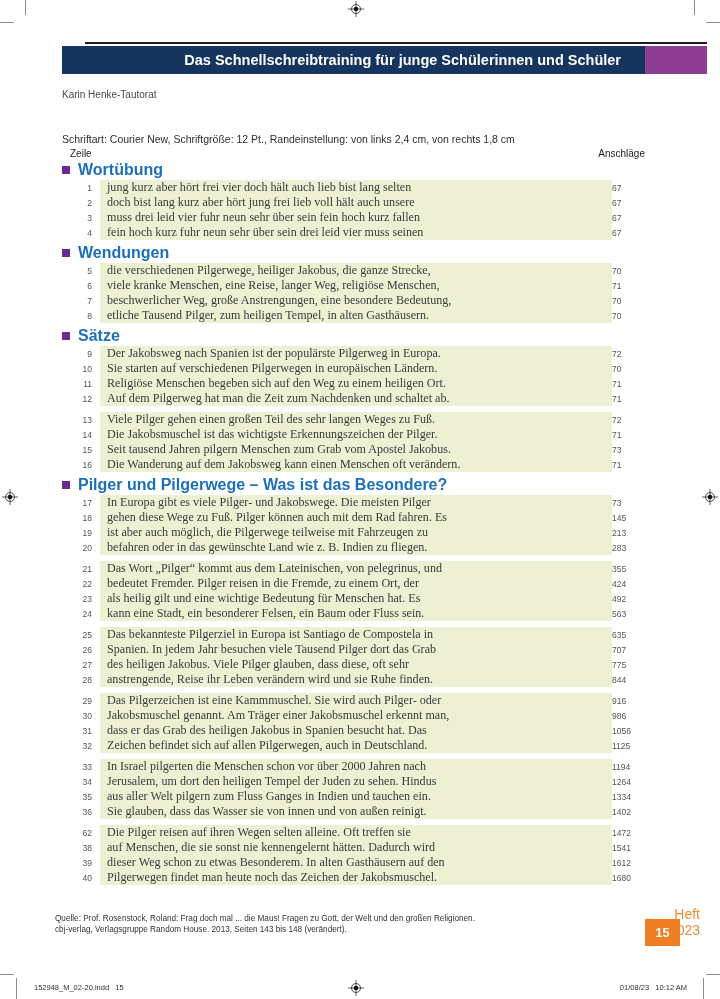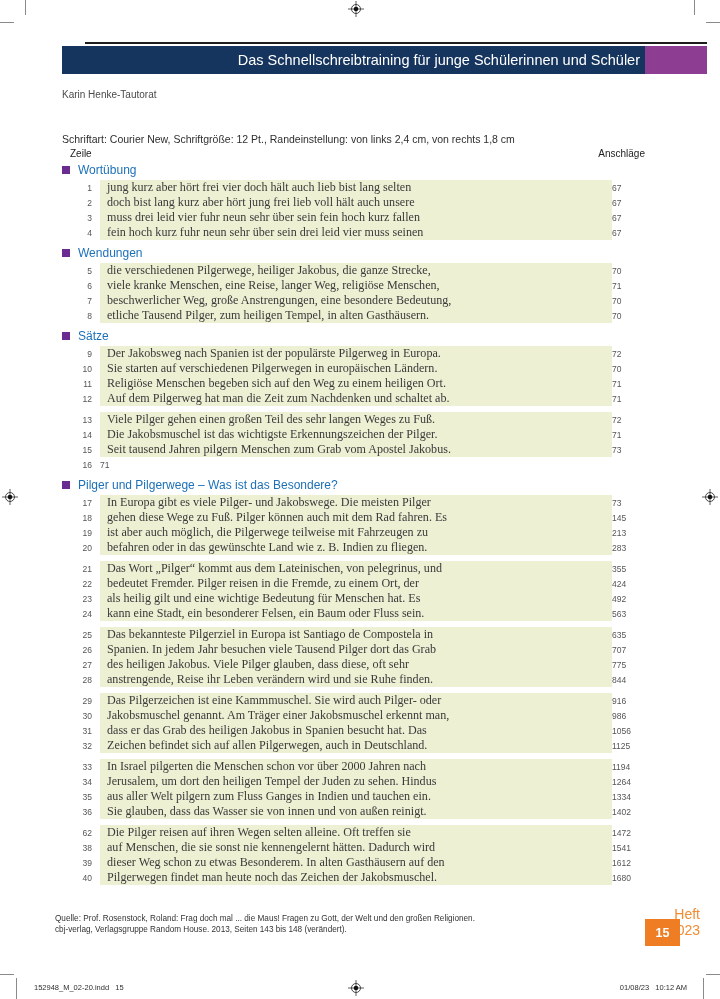--- a/index.html
+++ b/index.html
@@ -21,31 +21,31 @@
   .reg-top{left:348px;top:1px}
   .reg-left{left:2px;top:489px}
   .reg-right{left:702px;top:489px}
   .reg-bottom{left:348px;top:980px}
 
   .top-rule{position:absolute;left:85px;top:42px;width:622px;height:2px;background:#1d1d1d}
 
   .content{position:absolute;left:62px;top:46px;width:583px}
 
   .header-bar{display:flex;width:645px;height:28px}
-  .header-navy{width:583px;background:var(--navy);color:#fff;font-weight:normal;font-size:14.5px;
-               display:flex;align-items:center;justify-content:flex-end;padding-right:5px;white-space:nowrap}
+  .header-navy{width:583px;background:var(--navy);color:#fff;font-weight:bold;font-size:14.5px;
+               display:flex;align-items:center;justify-content:flex-end;padding-right:24px;white-space:nowrap}
   .header-purple{width:62px;background:var(--purple)}
 
   .author{margin-top:15px;font-size:10px;color:#4a4a4a}
   .instruction{margin-top:33px;font-size:10.5px;color:#2e2e2e}
   .col-headers{margin-top:3px;display:flex;justify-content:space-between;font-size:10px;color:#222;padding-left:8px}
 
   .section-header{display:flex;align-items:center;margin:4px 0 3px 0;height:14px}
   .bullet{width:8px;height:8px;background:var(--bullet-purple);margin-right:8px;flex:none}
-  .section-title{font-weight:normal;font-size:12px;color:var(--section-blue);white-space:nowrap}
+  .section-title{font-weight:bold;font-size:16px;color:var(--section-blue);white-space:nowrap}
 
   .group{margin-bottom:6px}
   .line-row{display:flex;align-items:center;height:15px}
   .line-num{width:30px;text-align:right;margin-right:8px;color:#555;font-size:8.5px}
   .line-text{width:512px;height:15px;background:var(--highlight);font-family:Liberation Serif, serif;
              font-size:12.1px;color:#3a3a3a;padding-left:7px;display:flex;align-items:center;white-space:pre;overflow:hidden}
   .line-count{flex:1;text-align:left;color:#555;font-size:8.5px}
 
   .source{position:absolute;left:55px;top:913px;font-size:8.2px;color:#333;line-height:1.4;white-space:nowrap}
   .issue-label{position:absolute;top:906px;left:630px;width:70px;text-align:right;font-size:14px;color:var(--orange-light)}
@@ -206,20 +206,21 @@
               <span class="line-text">Die Jakobsmuschel ist das wichtigste Erkennungszeichen der Pilger.</span>
               <span class="line-count">71</span>
             </div>
             <div class="line-row">
               <span class="line-num">15</span>
               <span class="line-text">Seit tausend Jahren pilgern Menschen zum Grab vom Apostel Jakobus.</span>
               <span class="line-count">73</span>
             </div>
             <div class="line-row">
               <span class="line-num">16</span>
+              <span class="line-text">Die Wanderung auf dem Jakobsweg kann einen Menschen oft verändern.</span>
               <span class="line-count">71</span>
             </div>
           </div>
         </div>
         <div class="section">
           <div class="section-header">
             <span class="bullet"></span>
             <span class="section-title">Pilger und Pilgerwege – Was ist das Besondere?</span>
           </div>
           <div class="group">

